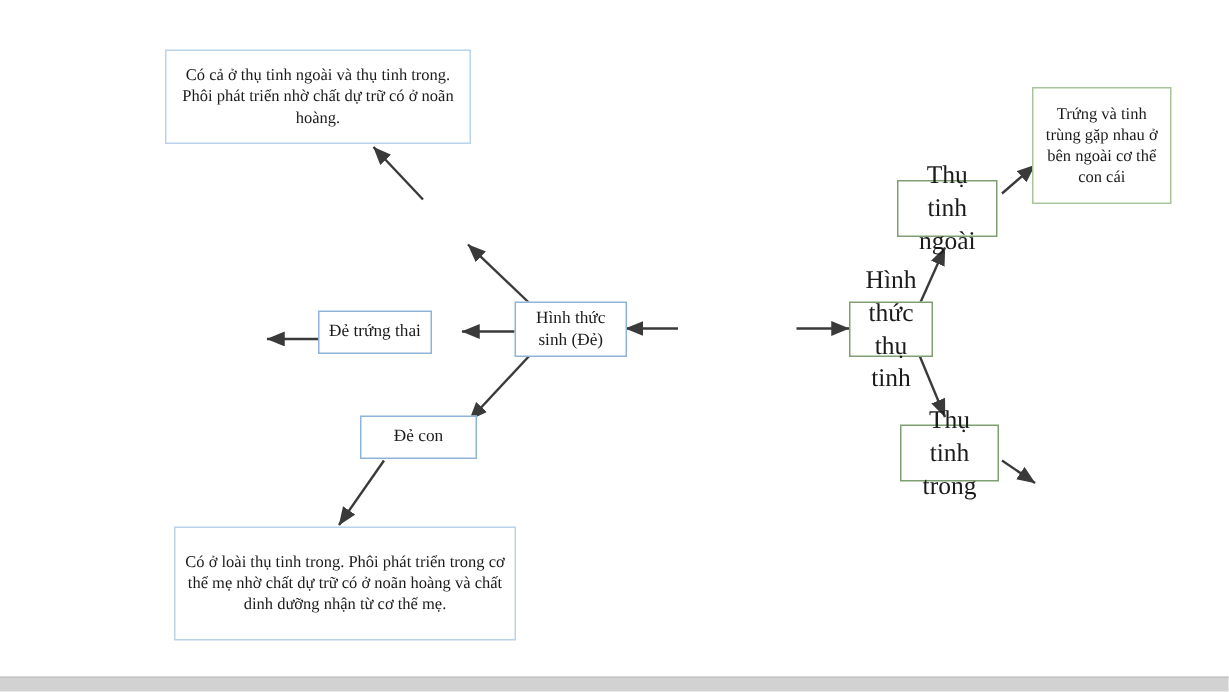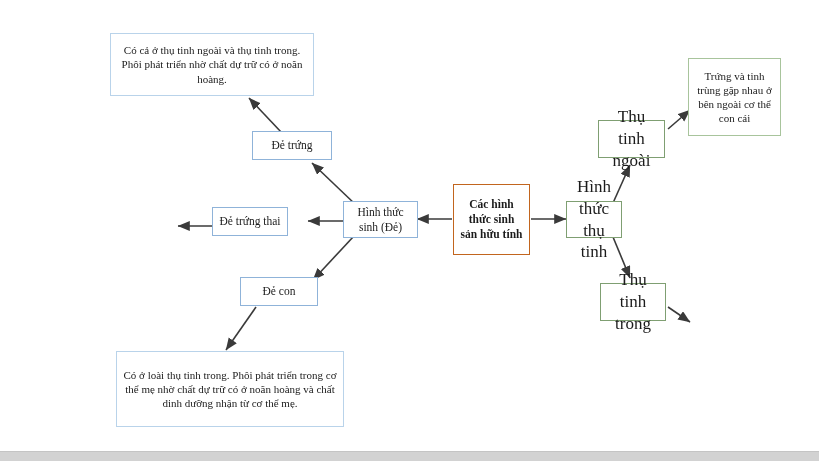--- a/index.html
+++ b/index.html
@@ -110,31 +110,25 @@
       <line x1="613" y1="203" x2="630" y2="165"></line>
 
       <line x1="613" y1="237" x2="630" y2="278"></line>
 
       <line x1="668" y1="129" x2="690" y2="110"></line>
 
       <line x1="668" y1="307" x2="690" y2="322"></line>
     </g>
   </svg>
 
-  <div class="node n-root" style="left:453px; top:184px; width:77px; height:71px;">
-    <span>Các hình thức sinh sản hữu tính</span>
-  </div>
 
   <div class="node n-blue" style="left:343px; top:201px; width:75px; height:37px;">
     <span>Hình thức sinh (Đẻ)</span>
   </div>
 
-  <div class="node n-blue" style="left:252px; top:131px; width:80px; height:29px;">
-    <span>Đẻ trứng</span>
-  </div>
   <div class="node n-blue-desc" style="left:110px; top:33px; width:204px; height:63px;">
     <span>Có cả ở thụ tinh ngoài và thụ tinh trong. Phôi phát triển nhờ chất dự trữ có ở noãn hoàng.</span>
   </div>
 
   <div class="node n-blue" style="left:212px; top:207px; width:76px; height:29px;">
     <span>Đẻ trứng thai</span>
   </div>
 
   <div class="node n-blue" style="left:240px; top:277px; width:78px; height:29px;">
     <span>Đẻ con</span>

